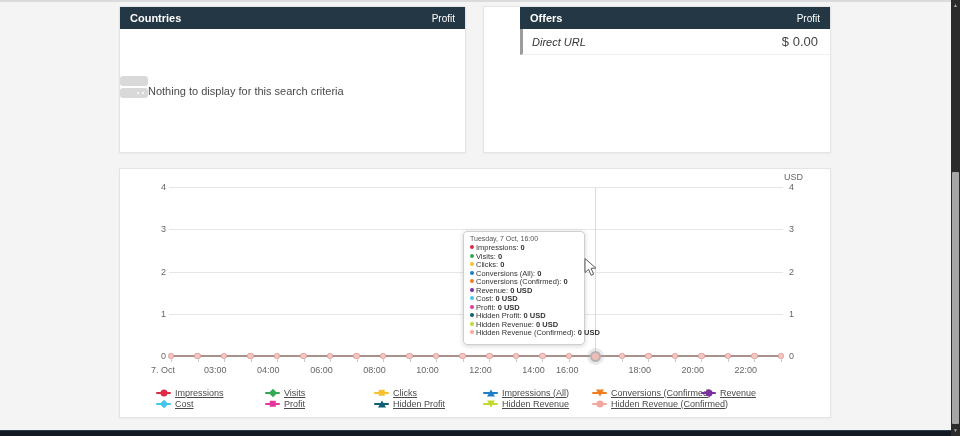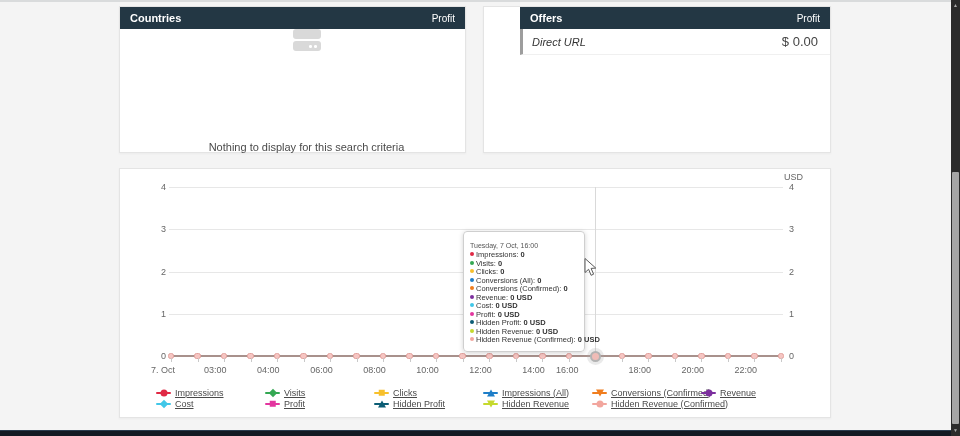--- a/index.html
+++ b/index.html
@@ -7,21 +7,21 @@
   body { font-family:"Liberation Sans", sans-serif; }
   .screen { position:relative; width:960px; height:436px; background:#f4f4f4; overflow:hidden; }
   .top-hairline { position:absolute; left:0; top:0; width:960px; height:2px; background:#d9dbdc; }
 
   .card { position:absolute; background:#fff; border:1px solid #e4e4e4; box-shadow:0 1px 2px rgba(0,0,0,0.04); }
   .card-header { height:22px; background:#233744; color:#fff; display:flex; align-items:center; justify-content:space-between; padding:0 10px; }
   .card-title { font-size:11px; font-weight:bold; }
   .card-header-value { font-size:10px; }
 
   #countries-card { left:119px; top:6px; width:347px; height:147px; }
-  .empty-state { height:124px; display:flex; flex-direction:column; align-items:center; justify-content:space-between;padding-left:28px; }
+  .empty-state { height:124px; display:flex; flex-direction:row; align-items:center; justify-content:flex-start; }
   .srv-icon { width:28px; margin-bottom:7px; }
   .srv-bar { width:28px; height:10px; background:#d9d9d9; border-radius:3px; margin-bottom:2px; position:relative; }
   .srv-bar .dot { position:absolute; top:4px; width:2.5px; height:2.5px; border-radius:50%; background:#fff; }
   .srv-bar .dot.d1 { right:9px; } .srv-bar .dot.d2 { right:4px; }
   .empty-msg { font-size:11px; color:#4a4a4a; }
 
   #offers-card { left:483px; top:6px; width:348px; height:147px;padding-left:36px; }
   .offer-row { height:26px; display:flex; align-items:center; justify-content:space-between; padding:0 12px 0 9px; border-left:3px solid #9d9d9d; border-bottom:1px solid #f0f0f0; }
   .offer-name { font-size:11px; font-style:italic; color:#333; }
   .offer-value { font-size:13px; color:#444; }
@@ -43,21 +43,21 @@
   .lg-mark { position:relative; width:15px; height:9px; flex:0 0 15px; }
   .lg-line { position:absolute; left:0; right:0; top:3.5px; height:2px; border-radius:1px; }
   .lg-shape { position:absolute; left:50%; top:50%; }
   .legend-label { font-size:9px; color:#4a4a4a; white-space:nowrap;text-decoration:underline; }
   .shape-circle { width:7px; height:7px; border-radius:50%; transform:translate(-50%,-50%); }
   .shape-diamond { width:6px; height:6px; transform:translate(-50%,-50%) rotate(45deg); }
   .shape-square { width:6.5px; height:6.5px; transform:translate(-50%,-50%); }
   .shape-triangle-up { width:0; height:0; border-left:4px solid transparent; border-right:4px solid transparent; border-bottom:7px solid currentColor; transform:translate(-50%,-50%); }
   .shape-triangle-down { width:0; height:0; border-left:4px solid transparent; border-right:4px solid transparent; border-top:7px solid currentColor; transform:translate(-50%,-50%); }
 
-  .tooltip { position:absolute; left:343px; top:62px; width:122px; background:rgba(255,255,255,0.98); border:1px solid #cfcfcf; border-radius:4px; box-shadow:0 1px 5px rgba(0,0,0,0.18); padding:10px 6px 6px 6px; z-index:5; }
+  .tooltip { position:absolute; left:343px; top:62px; width:122px; background:rgba(255,255,255,0.98); border:1px solid #cfcfcf; border-radius:4px; box-shadow:0 1px 5px rgba(0,0,0,0.18); padding:3px 6px 6px 6px; z-index:5; }
   .tt-header { font-size:7px; color:#555; margin-bottom:2px; }
   .tt-row { font-size:7.5px; color:#333; line-height:8.5px; white-space:nowrap; }
   .tt-dot { display:inline-block; width:4px; height:4px; border-radius:50%; margin-right:2px; vertical-align:1px; }
   .tt-val { font-weight:bold; }
 
   .bottom-bar { position:absolute; left:0; bottom:0; width:960px; height:6px; background:#131a23; border-top:1px solid #2b3c4e; }
   .scrollbar { position:absolute; right:0; top:0; width:9px; height:436px; background:#2b2b2b; z-index:10; }
   .sb-btn { height:10px; display:flex; align-items:center; justify-content:center; font-size:5px; color:#a9a9a9; cursor:pointer; }
   .sb-btn.down { position:absolute; bottom:1px; left:0; right:0; }
   .sb-thumb { position:absolute; left:1px; right:1px; top:172px; height:252px; background:#a6a6a6; border-radius:1px; cursor:pointer; }

